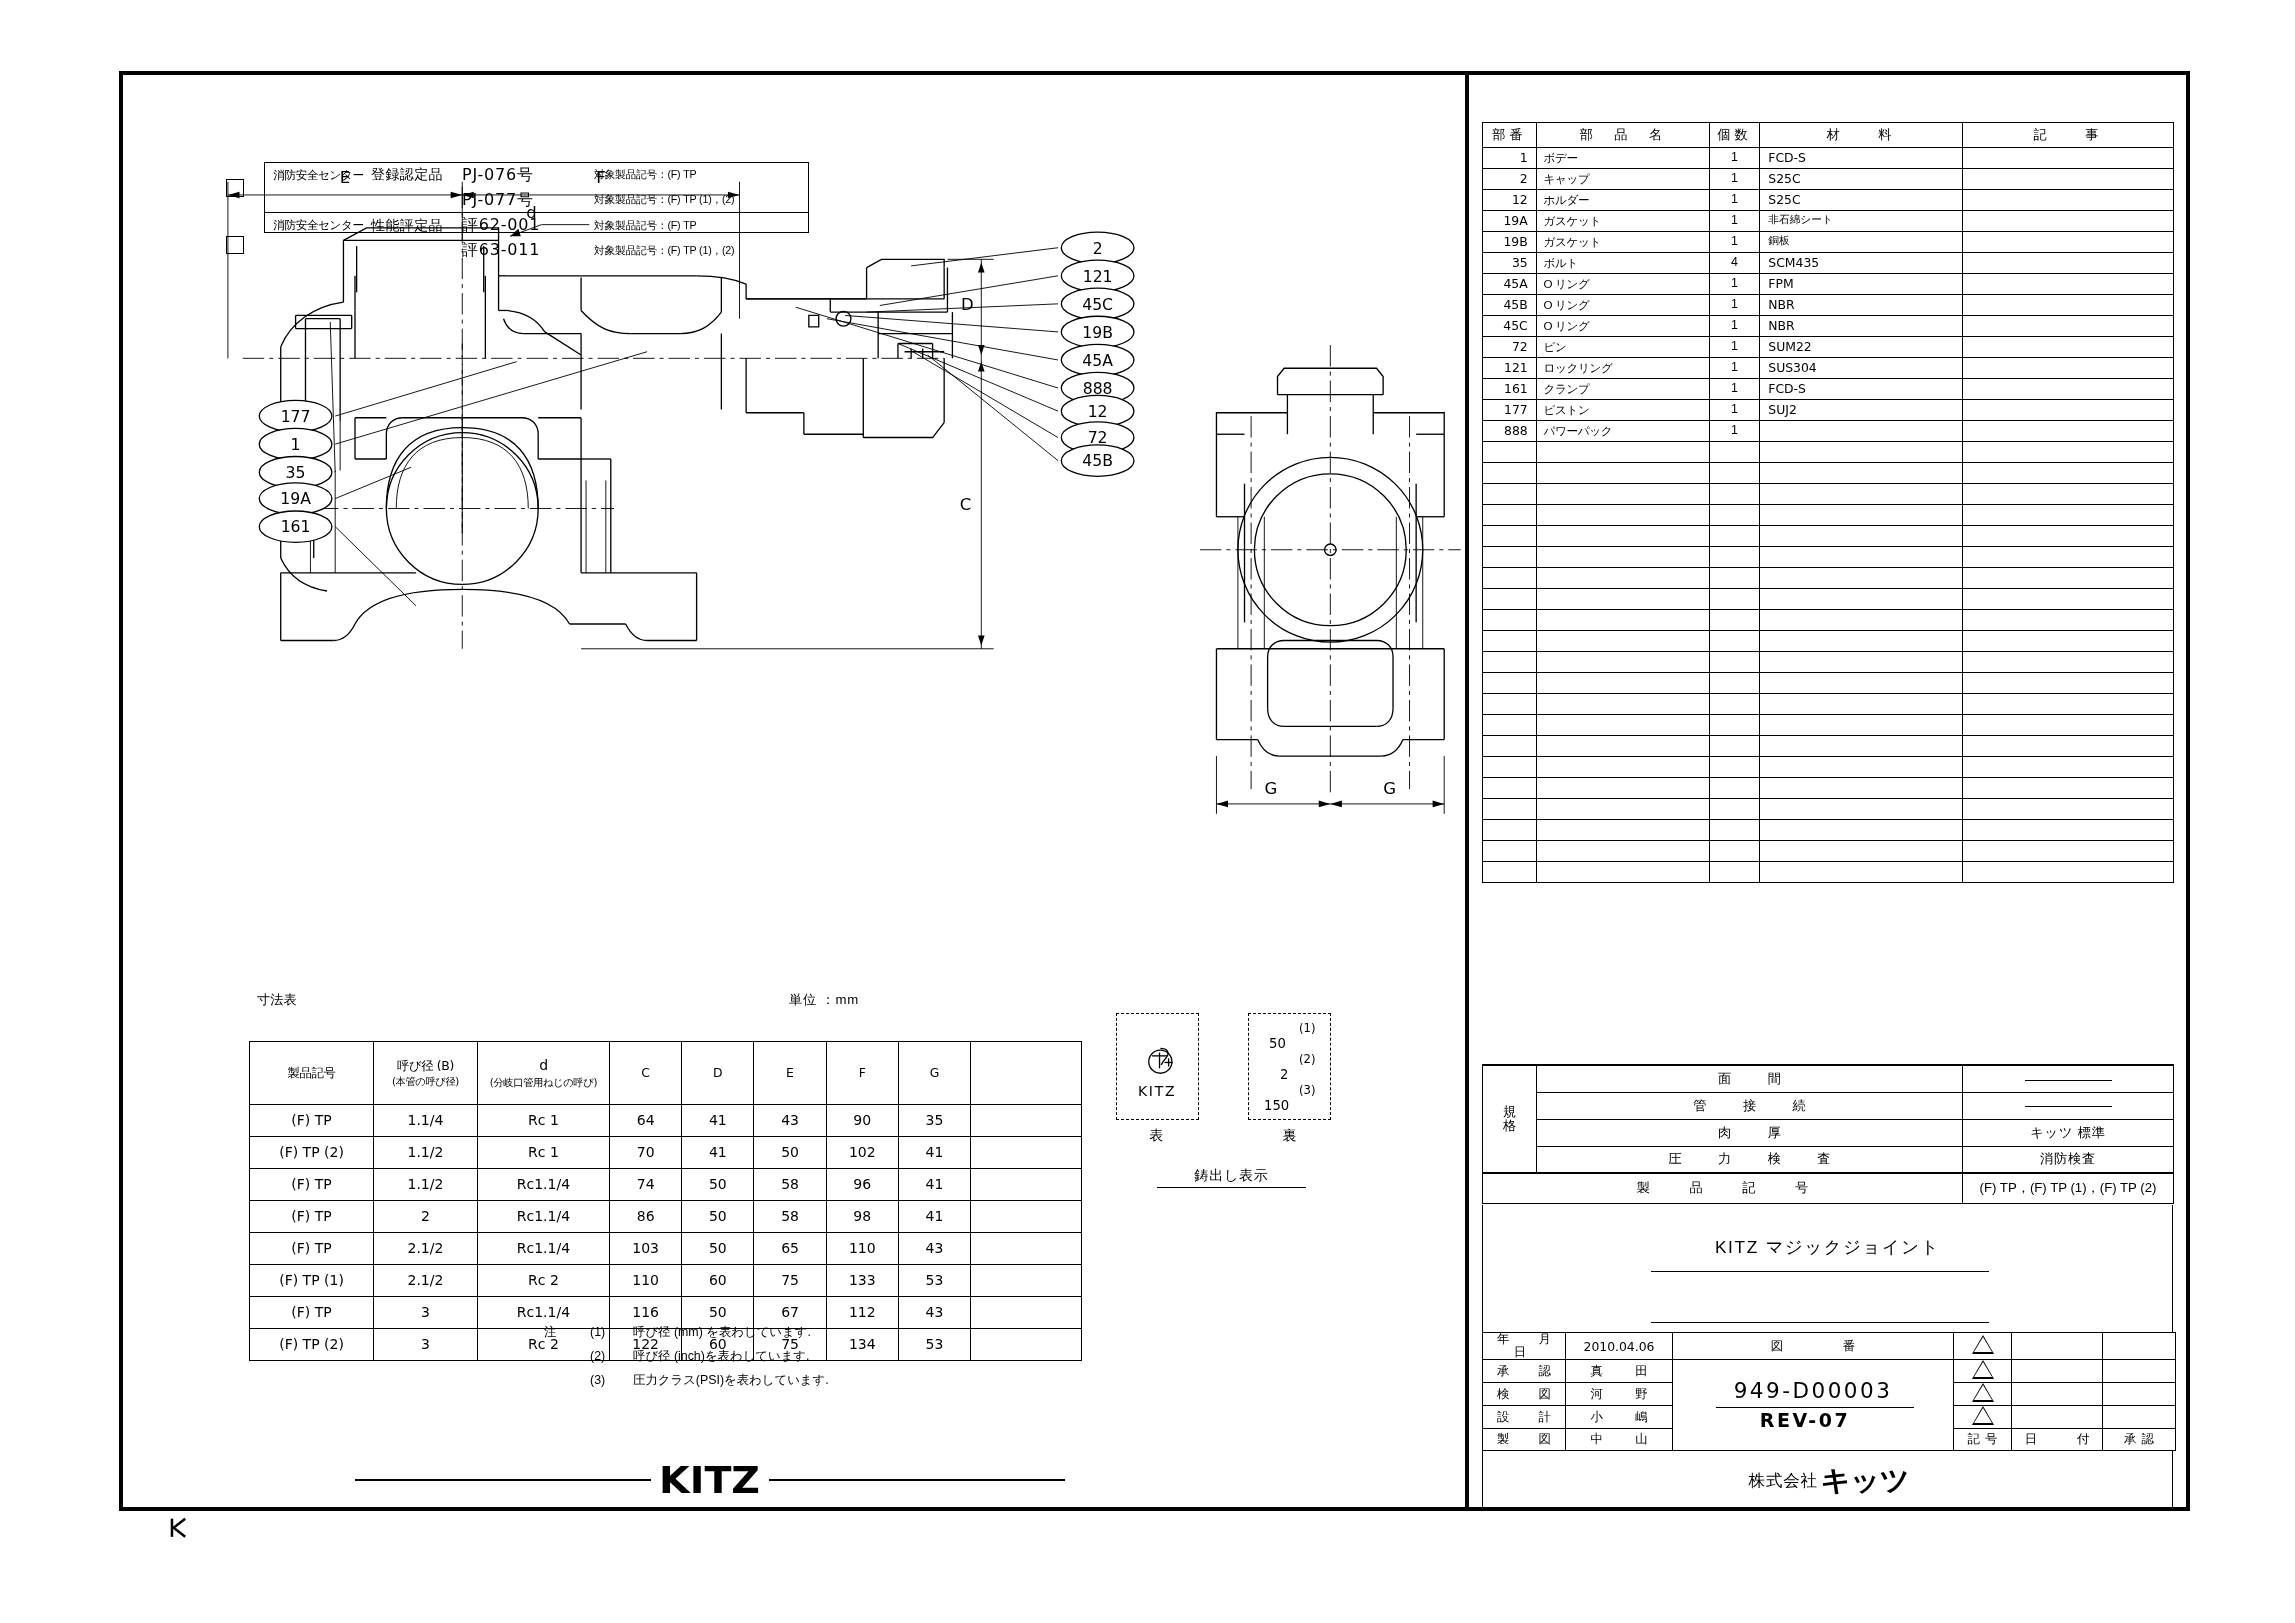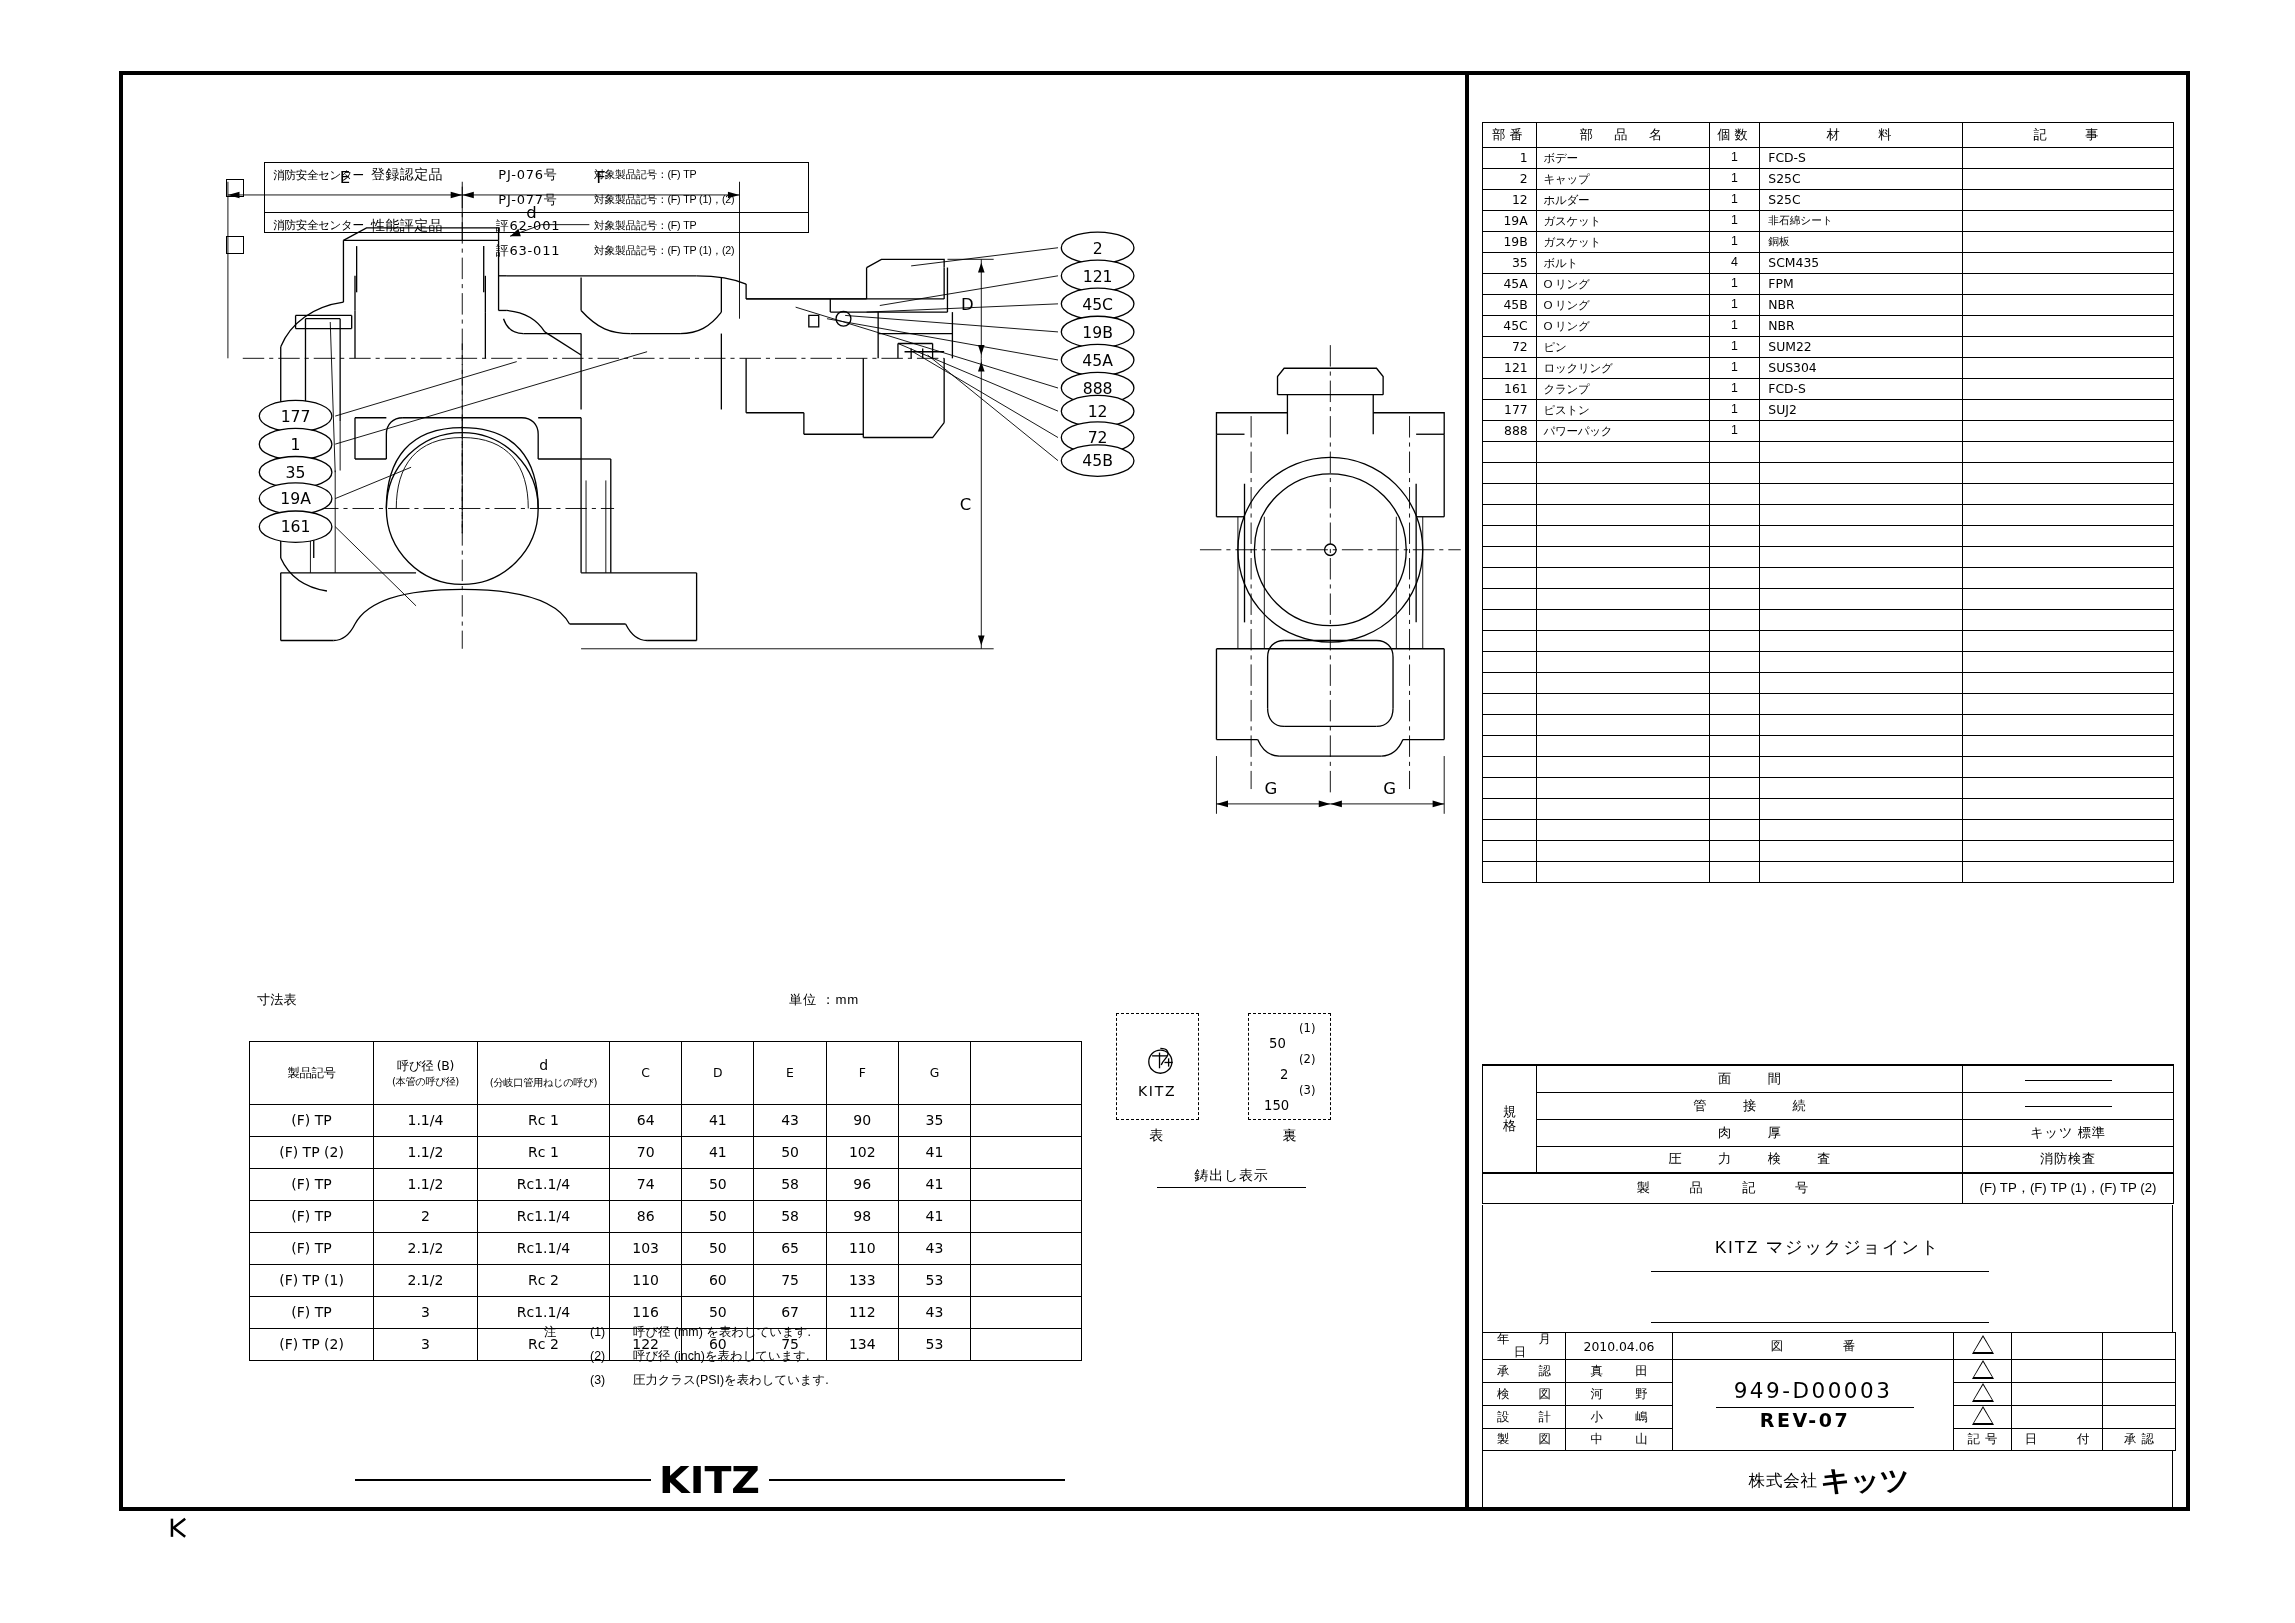--- a/index.html
+++ b/index.html
@@ -54,21 +54,21 @@
     border-bottom: 1.7px solid #000;
     display: flex; align-items: center;
   }
   .cert-row:last-child { border-bottom: none; }
   .cert-line {
     display: flex; align-items: center;
     height: 25px; width: 100%;
   }
   .cert-org { font-size: 11.6px; width: 106px; padding-left: 8.3px; letter-spacing: -0.4px; }
   .cert-kind { font-size: 14px; width: 91px; letter-spacing: 0.4px; }
-  .cert-no { font-size: 13px; width: 132px; letter-spacing: 0.8px; font-family:"DejaVu Sans", sans-serif;text-align:center;}
+  .cert-no { font-size: 16px; width: 132px; letter-spacing: 0.8px; font-family:"DejaVu Sans", sans-serif;}
   .cert-tgt { font-size: 10.7px; letter-spacing: -0.2px; }
   .cert-kind.blank { visibility: hidden; }
   .cert-org.blank { visibility: hidden; }
   .chk {
     position: absolute;
     width: 18px; height: 18px;
     border: 1.7px solid #000;
     background: #fff;
   }
   #chk1 { left: 226px; top: 179px; }
@@ -80,21 +80,21 @@
   #parts-table td { height: 21px; font-size: 12.4px; }
   #parts-table thead td { height: 25px; font-size: 13.2px; letter-spacing: 4.1px; }
   .col-no   { width: 54px; }
   .col-name { width: 173px; }
   .col-qty  { width: 50px; }
   .col-mat  { width: 203px; }
   .col-rem  { width: 211px; }
   #parts-table td.c-no  { text-align: right; padding-right: 8.3px; font-family:"DejaVu Sans", sans-serif; }
   #parts-table td.c-name{ text-align: left;  padding-left: 6.6px; font-size: 11.6px; letter-spacing:-0.4px;}
   #parts-table td.c-mat { text-align: left;  padding-left: 8.3px; font-family:"DejaVu Sans", sans-serif;}
-  #parts-table td.c-mat.jp { font-family:Liberation Sans, sans-serif; font-size:10.7px; }
+  #parts-table td.c-mat.jp { font-family:Liberation Mono, monospace; font-size:10.7px; }
 
   
   #spec-wrap { position: absolute; left: 1482px; top: 1064px; }
   #spec-table { width: 691px; border-top: 2.5px solid #000; }
   #spec-table td { height: 27px; font-size: 13.2px; }
   .spec-vert { width: 54px; font-size: 12.4px; line-height: 1.25; }
   .spec-label { width: 426px; letter-spacing: 11.6px; text-indent: 11.6px; }
   .spec-val { width: 211px; text-align: left; padding-left: 11.6px; font-size: 11.6px; letter-spacing: 0.8px;}
   .dashline { display:inline-block; width: 87px; border-top: 1.7px solid #000; vertical-align: middle; margin-top: 1.7px;}
   #prod-row td { border-top: 2.5px solid #000; height: 30px; }

